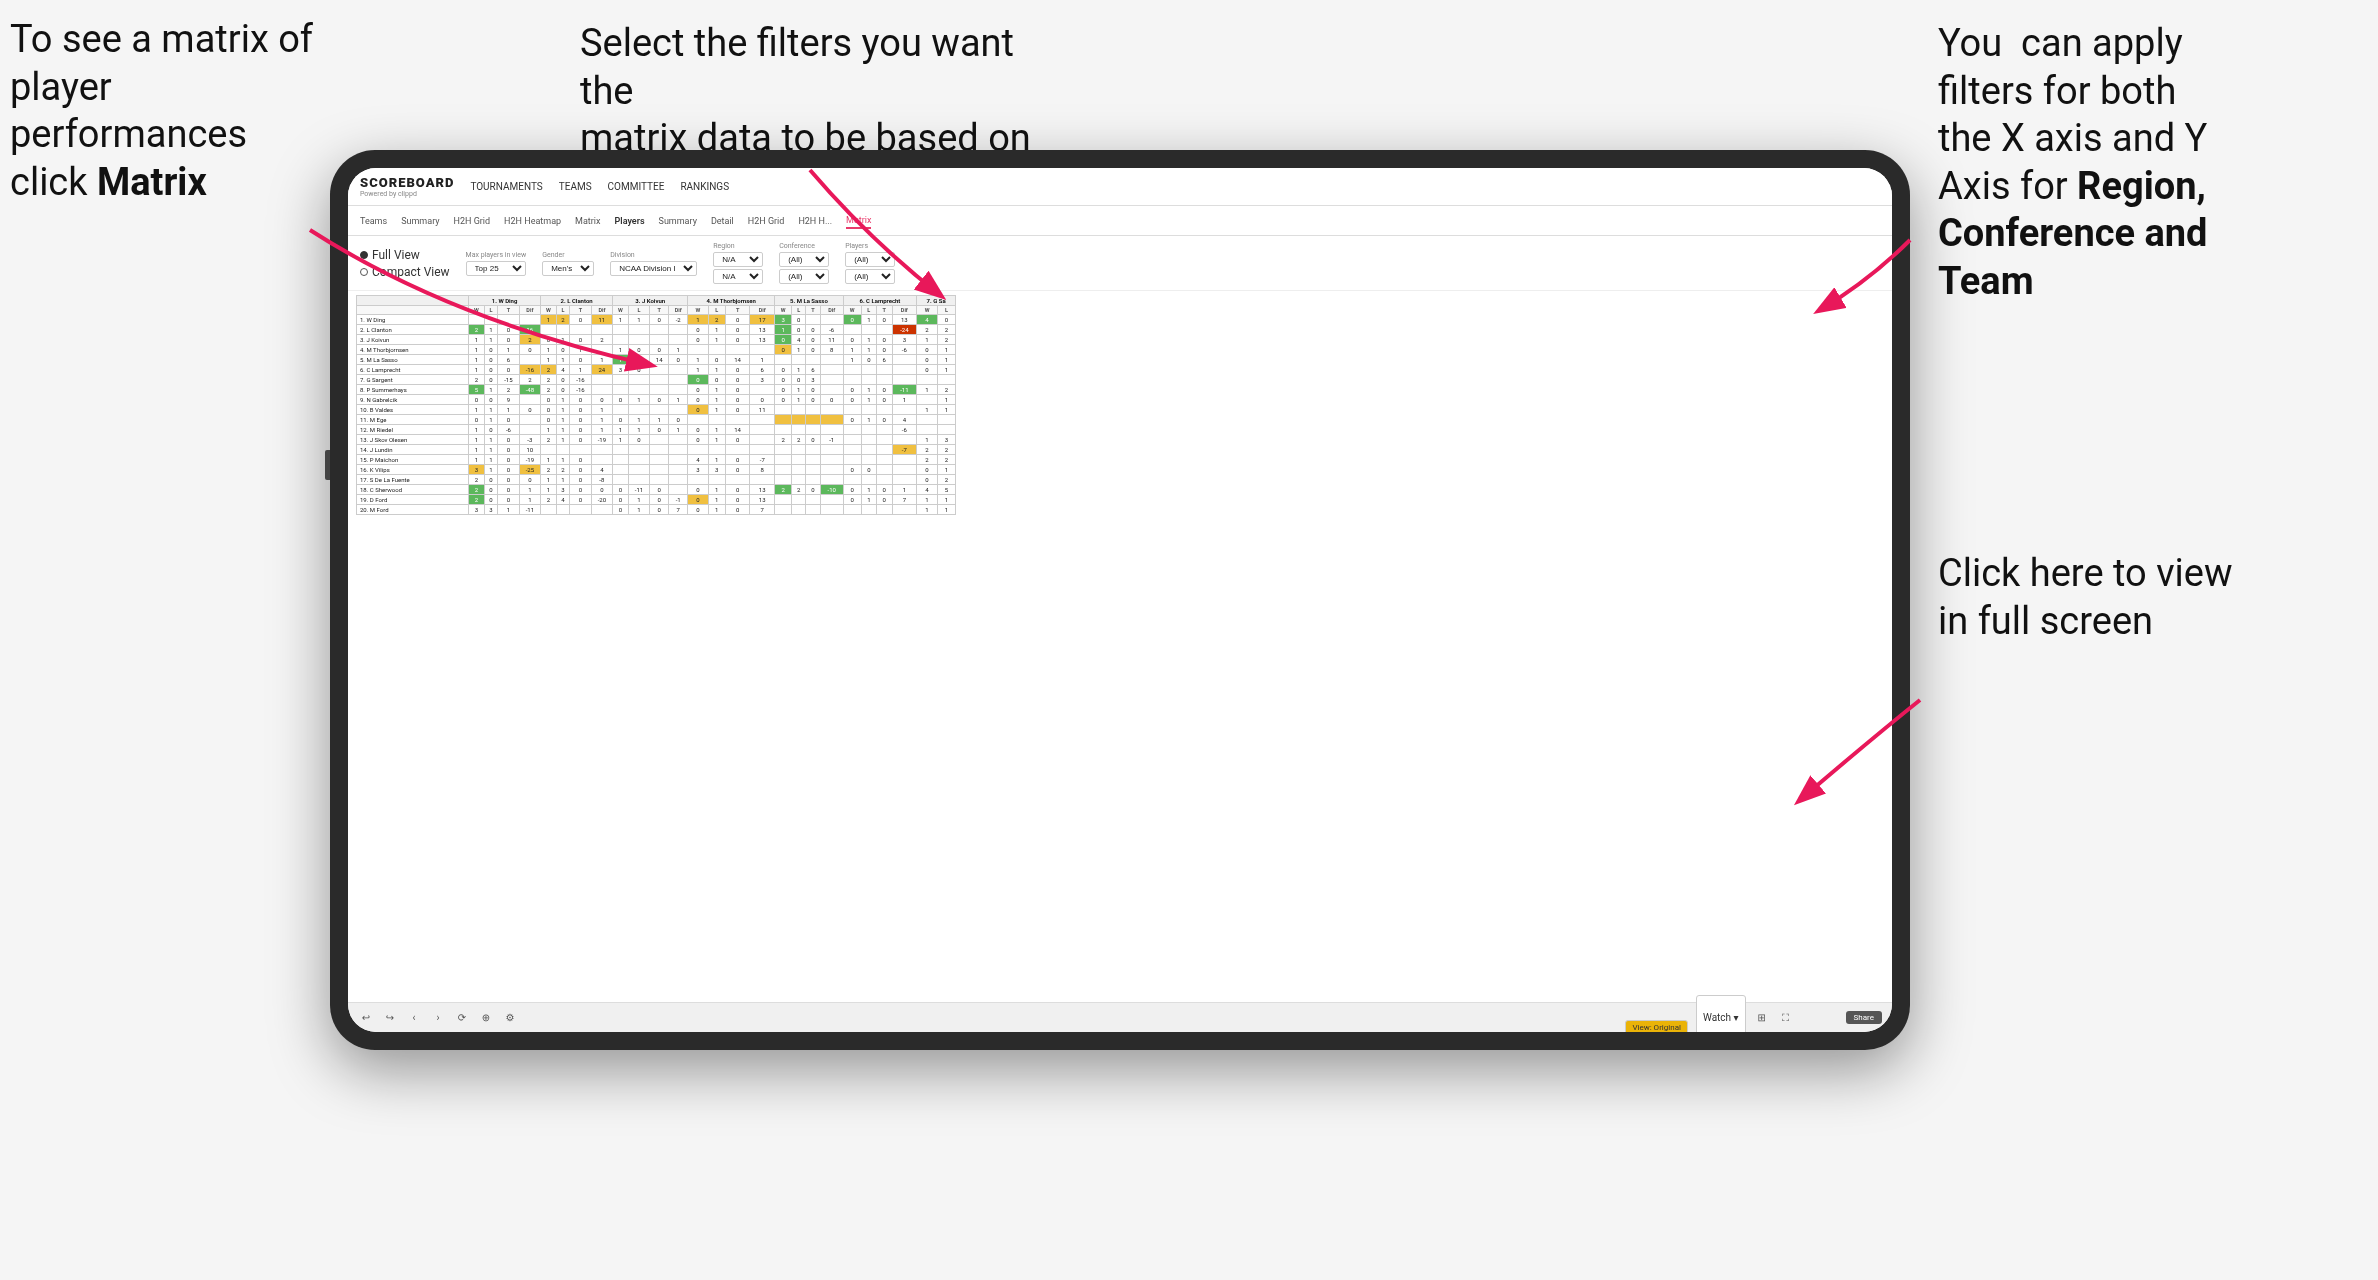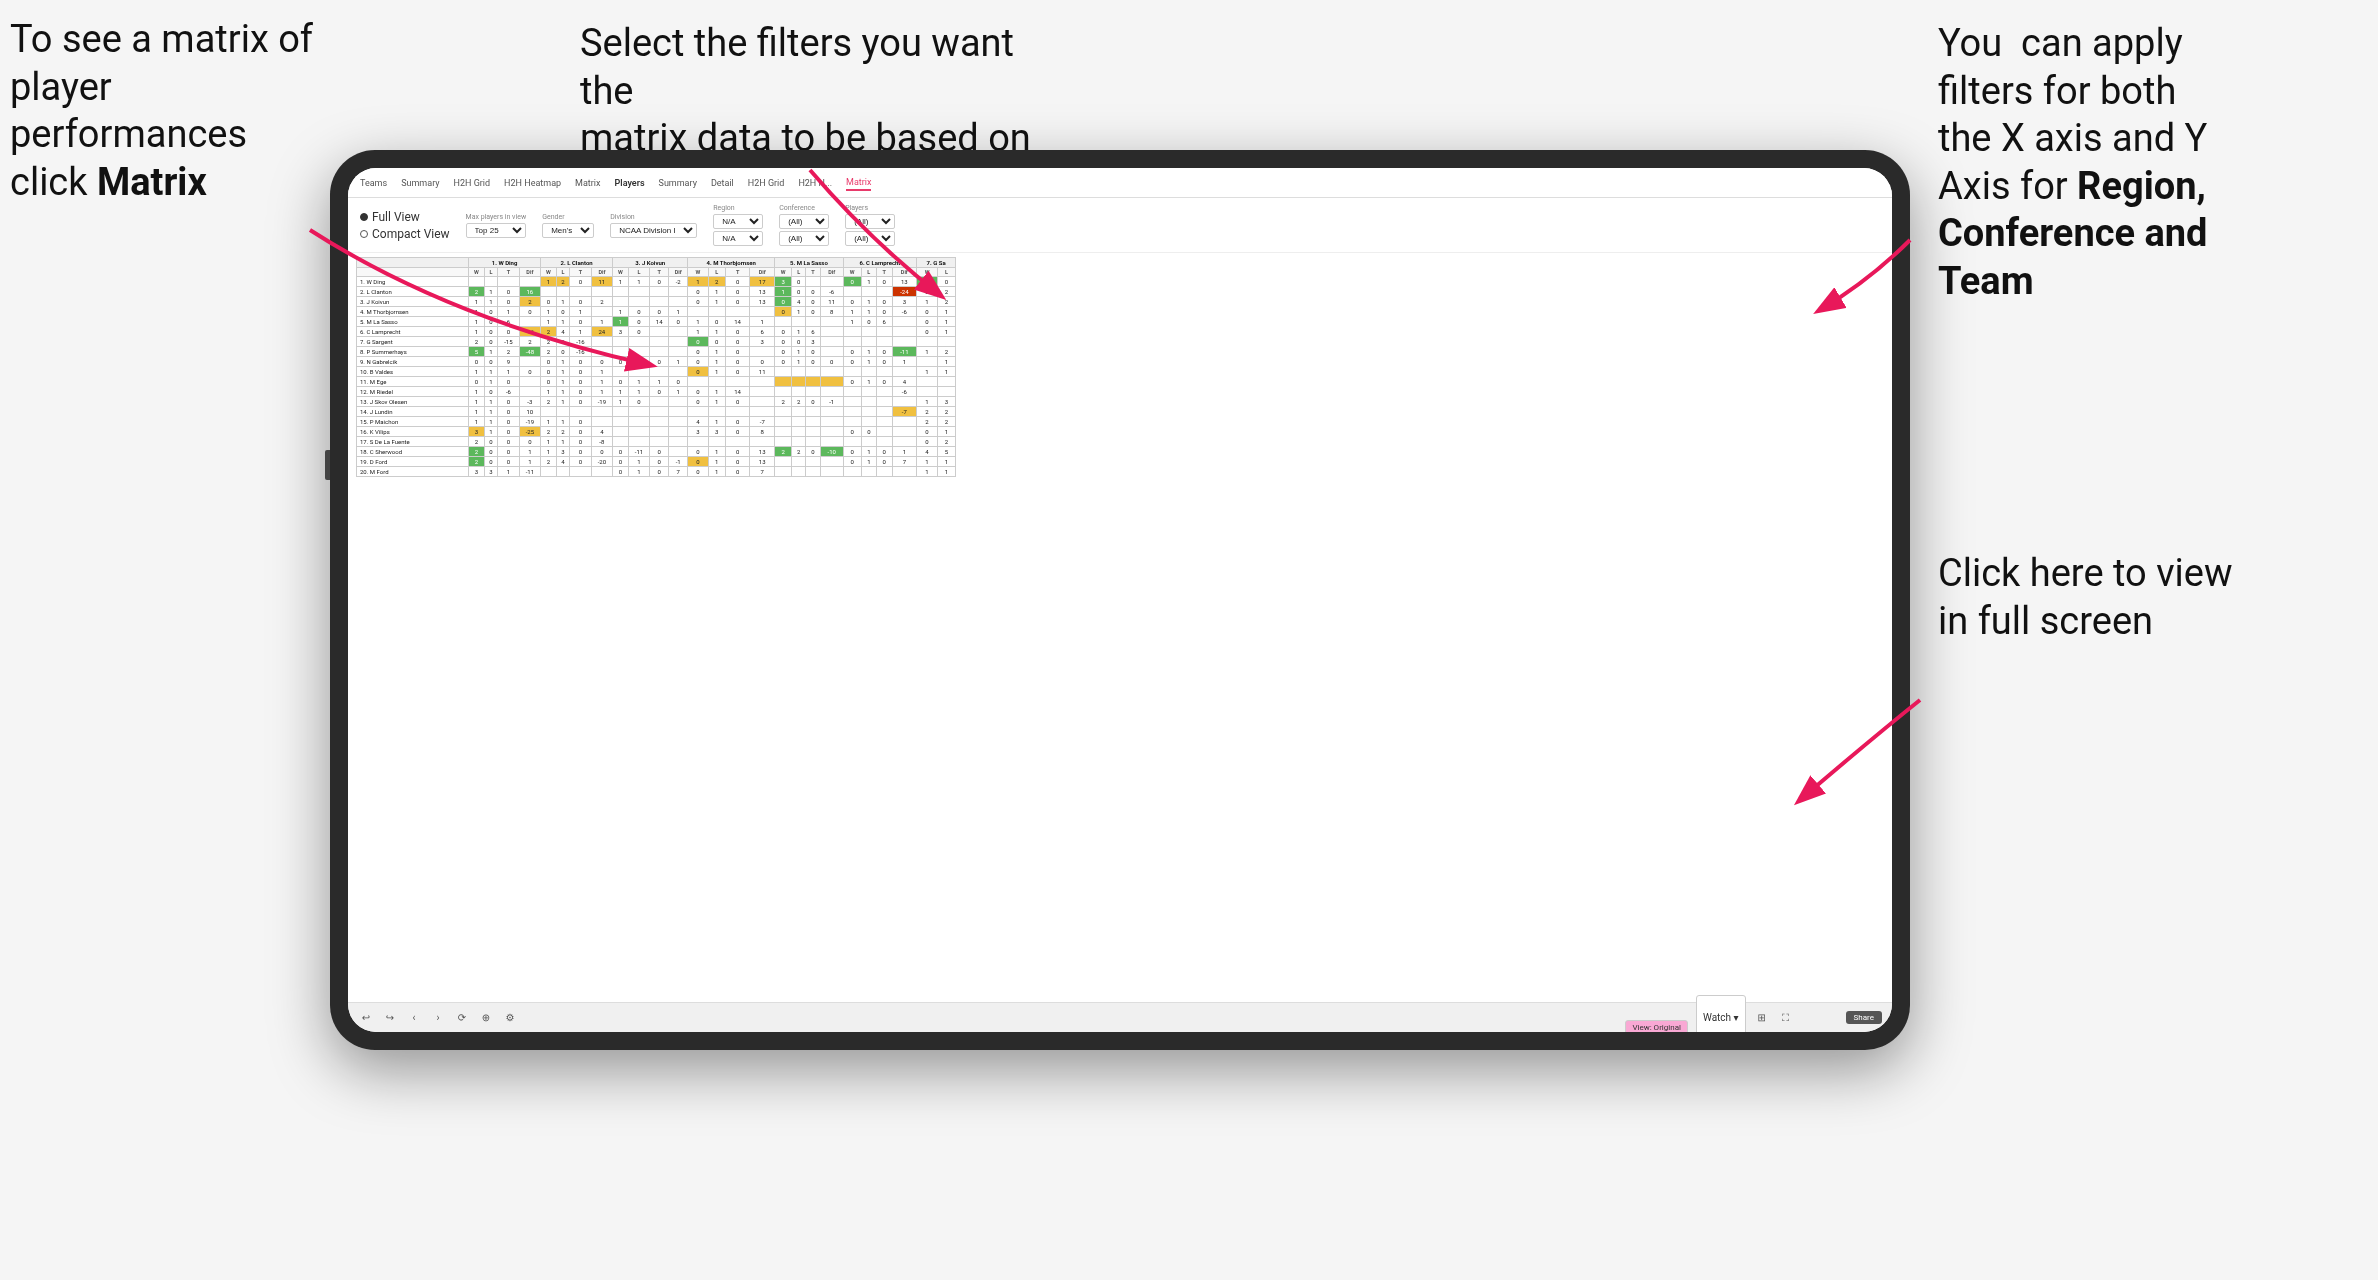--- a/index.html
+++ b/index.html
@@ -248,21 +248,21 @@
       justify-content: center;
       font-size: 10px;
     }
     .toolbar-spacer { flex: 1; }
     .view-label {
       font-size: 8px;
       color: #333;
       border: 1px solid #ccc;
       border-radius: 3px;
       padding: 2px 6px;
-      background: #f9a8d4;
+      background: #eab308;
       margin-top: 19px;
     }
     .watch-btn {
       font-size: 10px;
       color: #333;
       border: 1px solid #ccc;
       border-radius: 3px;
       padding: 16px 6px;
       background: #fff;
       cursor: pointer;
@@ -316,20 +316,32 @@
 </div>
 
 <div class="annotation ann-right-bottom">
   Click here to view<br>in full screen
 </div>
 
 <div class="tablet-frame">
   <div class="tablet-side-btn"></div>
   <div class="tablet-screen">
 
+    <div class="scoreboard-nav">
+      <div class="scoreboard-logo">
+        <span class="logo-main">SCOREBOARD</span>
+        <span class="logo-sub">Powered by clippd</span>
+      </div>
+      <div class="nav-items">
+        <span class="nav-item">TOURNAMENTS</span>
+        <span class="nav-item">TEAMS</span>
+        <span class="nav-item">COMMITTEE</span>
+        <span class="nav-item">RANKINGS</span>
+      </div>
+    </div>
 
     <div class="sub-nav">
       <span class="sub-tab">Teams</span>
       <span class="sub-tab">Summary</span>
       <span class="sub-tab">H2H Grid</span>
       <span class="sub-tab">H2H Heatmap</span>
       <span class="sub-tab">Matrix</span>
       <span class="sub-tab players-active">Players</span>
       <span class="sub-tab">Summary</span>
       <span class="sub-tab">Detail</span>

